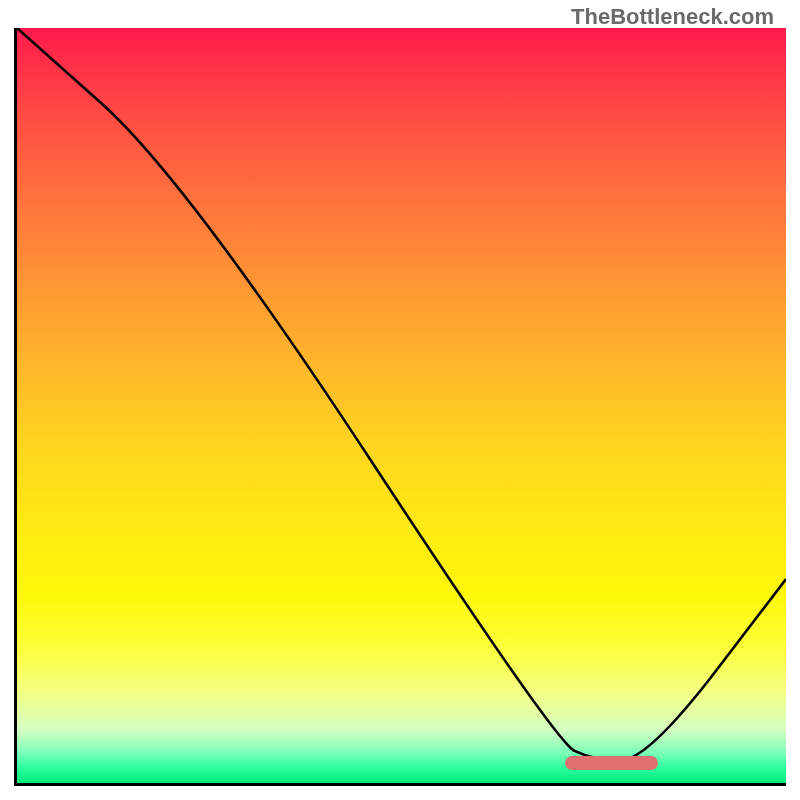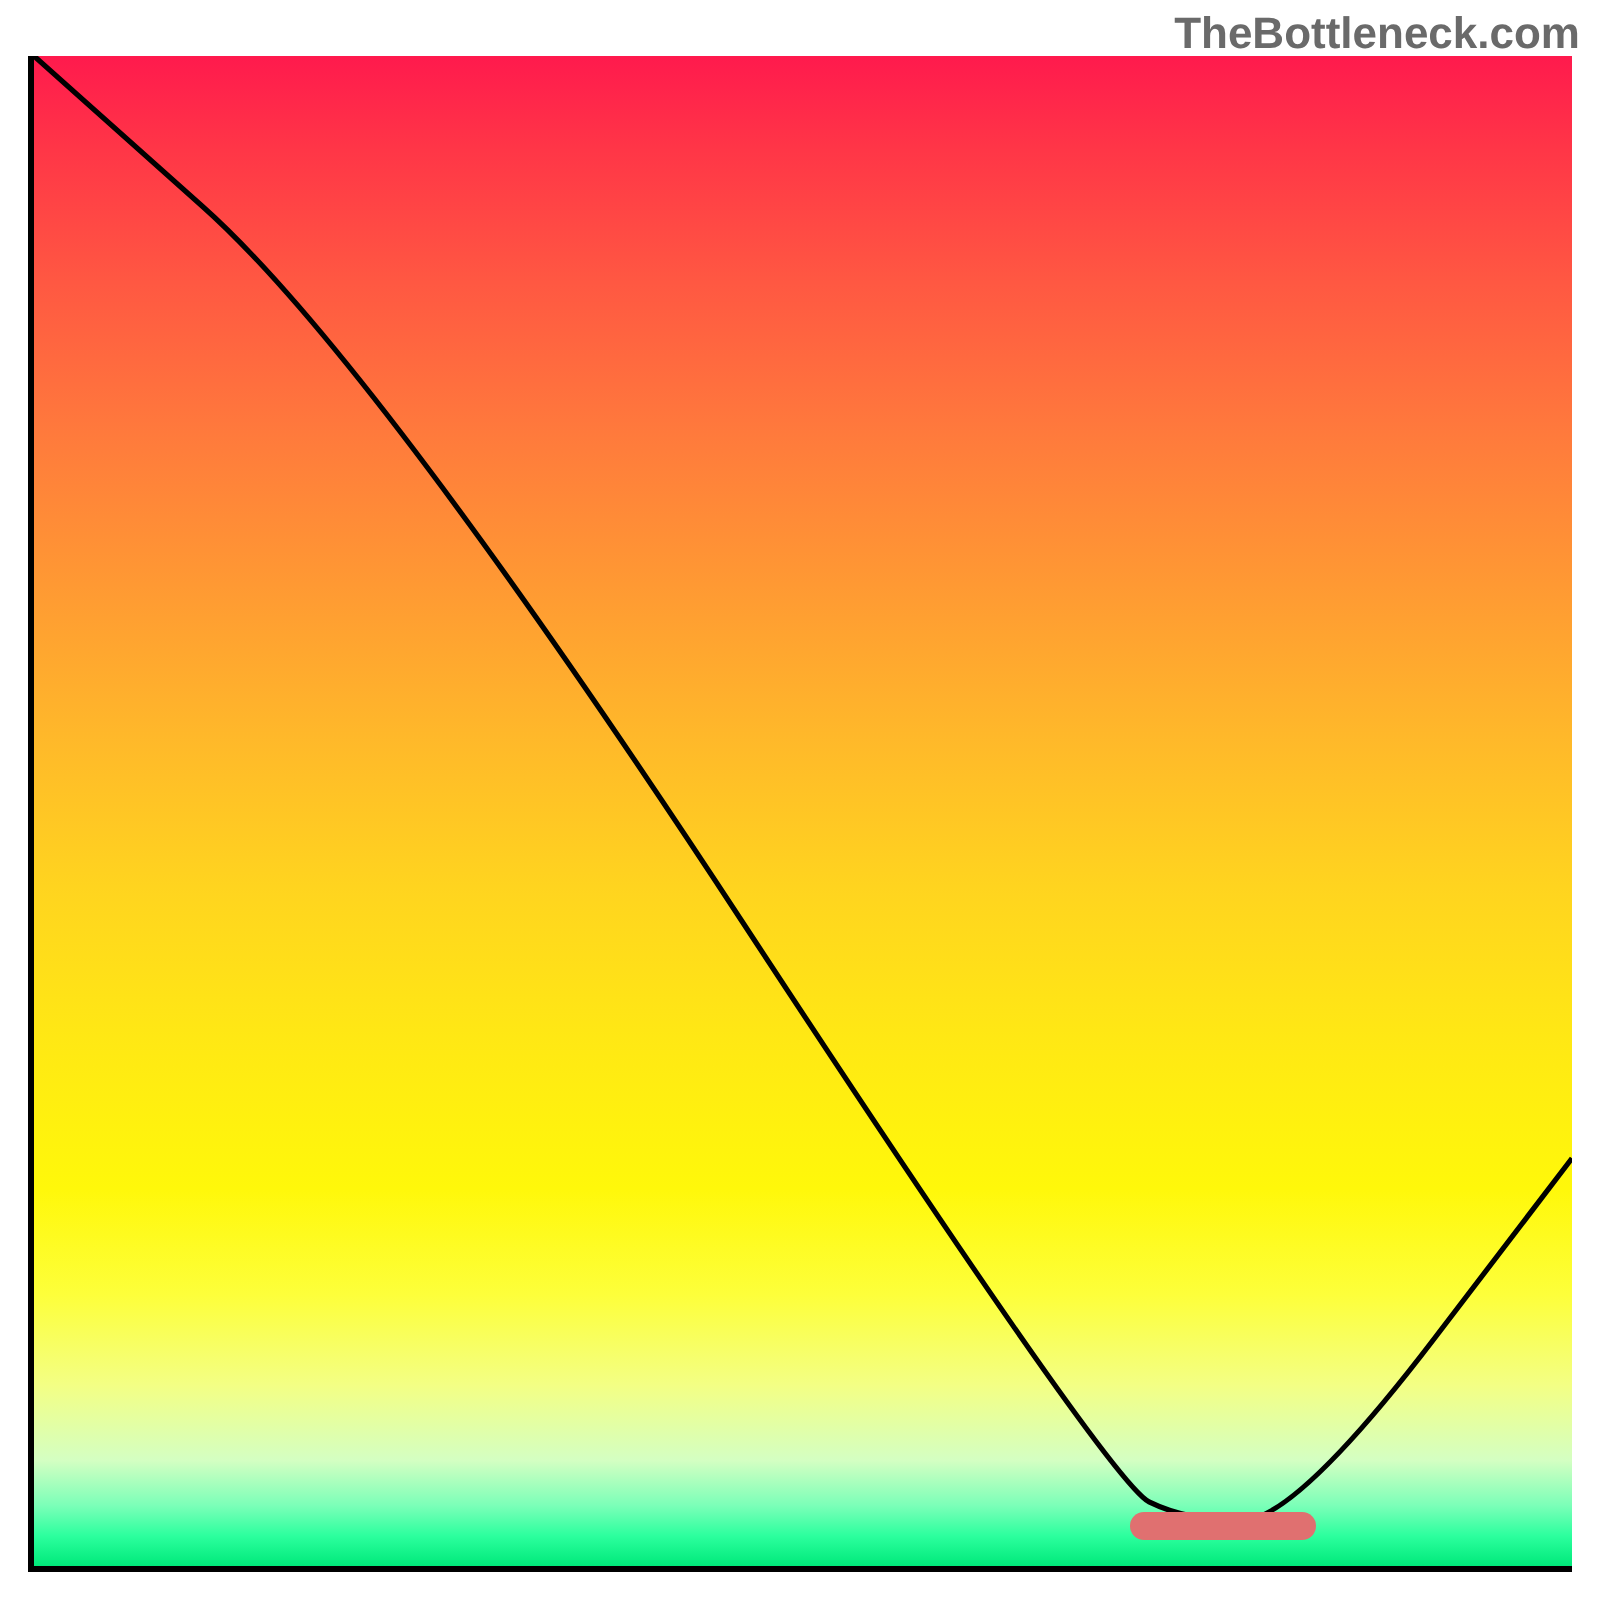--- a/index.html
+++ b/index.html
@@ -7,21 +7,21 @@
     width: 800px;
     height: 800px;
     background: #ffffff;
     position: relative;
     font-family: Arial, sans-serif;
     overflow: hidden;
   }
   .watermark {
     position: absolute;
     top: 4px;
-    right: 10px;
+    right: 26px;
     font-size: 22px;
     font-weight: bold;
     color: #6a6a6a;
     z-index: 10;
   }
   .plot-area {
     position: absolute;
     left: 14px;
     top: 28px;
     width: 772px;

